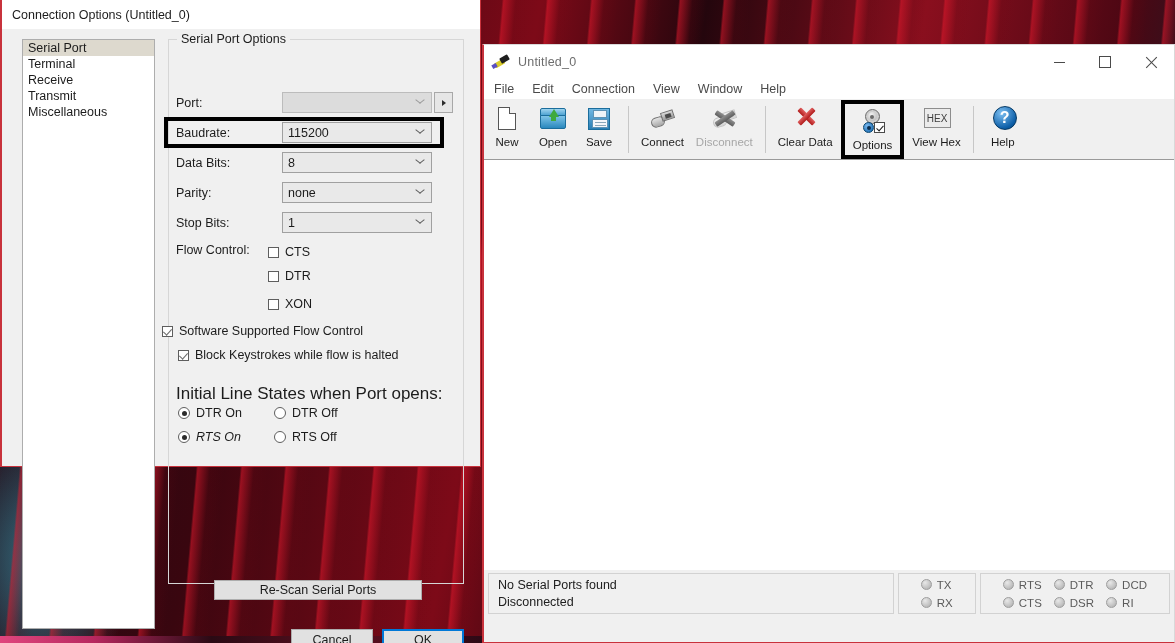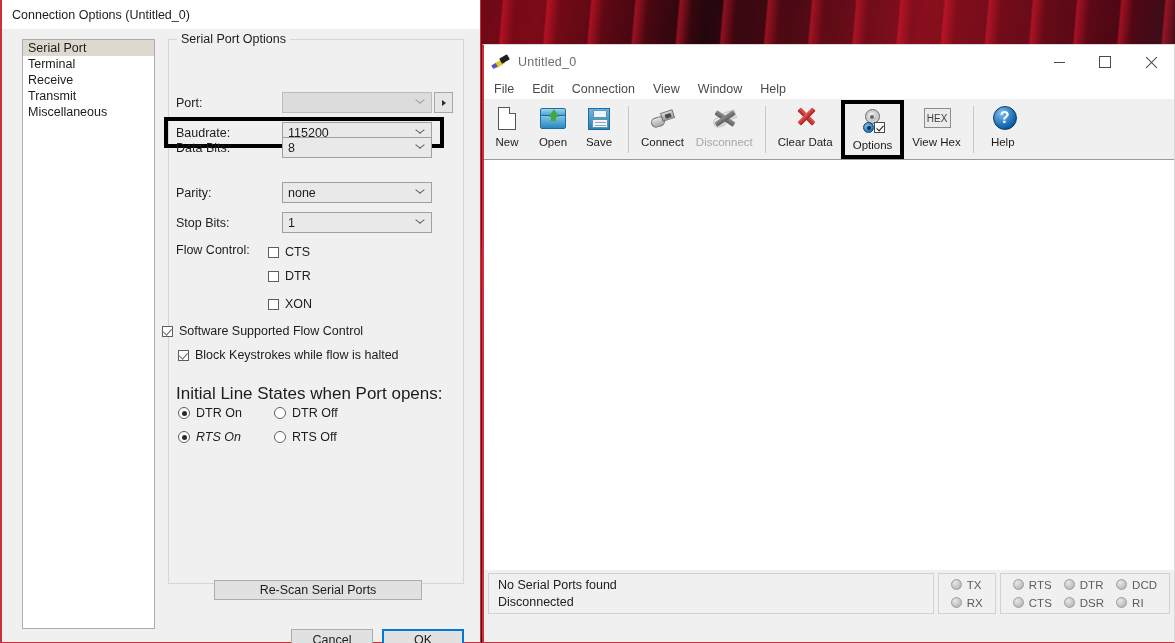--- a/index.html
+++ b/index.html
@@ -84,31 +84,31 @@
                padding-left:8px;padding-right:8px;padding-top:4px;margin:0 2px;}
 
   #terminal-area{background:#ffffff;height:410px;}
 
   #statusbar{height:48px;background:#f0f0f0;display:flex;align-items:stretch;
              padding:3px 4px 4px 4px;box-sizing:border-box;}
   #status-text{flex:1;border:1px solid #d2d2d2;background:#f0f0f0;
                display:flex;flex-direction:column;justify-content:center;padding-left:9px;box-sizing:border-box;}
   .status-line{font-size:12.5px;color:#202020;line-height:17px;}
   .led-group{border:1px solid #d2d2d2;background:#f0f0f0;display:flex;
-             align-items:center;margin-left:4px;padding:0 6px;box-sizing:border-box;}
+             align-items:center;margin-left:4px;padding:0 16px;box-sizing:border-box;}
   .led-col{display:flex;flex-direction:column;justify-content:center;margin:0 6px;}
   .led-row{display:flex;align-items:center;height:18px;}
   .led{width:11px;height:11px;border-radius:50%;
        background:radial-gradient(circle at 35% 30%,#e8e8e8,#bdbdbd 70%,#a3a3a3 100%);
        border:1px solid #9e9e9e;box-sizing:border-box;margin-right:5px;}
   .led-label{font-size:11.5px;color:#5b5b5b;}
 
   
   #dlg{
-    left:0;top:0;width:481px;height:643px;
+    left:0;top:0;width:481px;height:467px;
     background:#f0f0f0;
     border-left:2px solid #c8323c;
     border-right:1px solid #c8323c;
     border-bottom:1px solid #c8323c;
   }
   #dlg-title{height:29px;background:#ffffff;display:flex;align-items:center;padding-left:10px;box-sizing:border-box;}
   #dlg-title span{font-size:12.5px;color:#1c1c1c;}
   #dlg-body{position:relative;height:613px;}
 
   #nav-list{
@@ -459,21 +459,21 @@
 
     <div class="field-row" style="top:93px;">
       <div class="field-label">Baudrate:</div>
       <div class="combo">
         <span class="val">115200</span>
         <span class="chev"></span>
       </div>
     </div>
     <div id="baud-highlight"></div>
 
-    <div class="field-row" style="top:108px;">
+    <div class="field-row" style="top:123px;">
       <div class="field-label">Data Bits:</div>
       <div class="combo">
         <span class="val">8</span>
         <span class="chev"></span>
       </div>
     </div>
 
     <div class="field-row" style="top:153px;">
       <div class="field-label">Parity:</div>
       <div class="combo">

